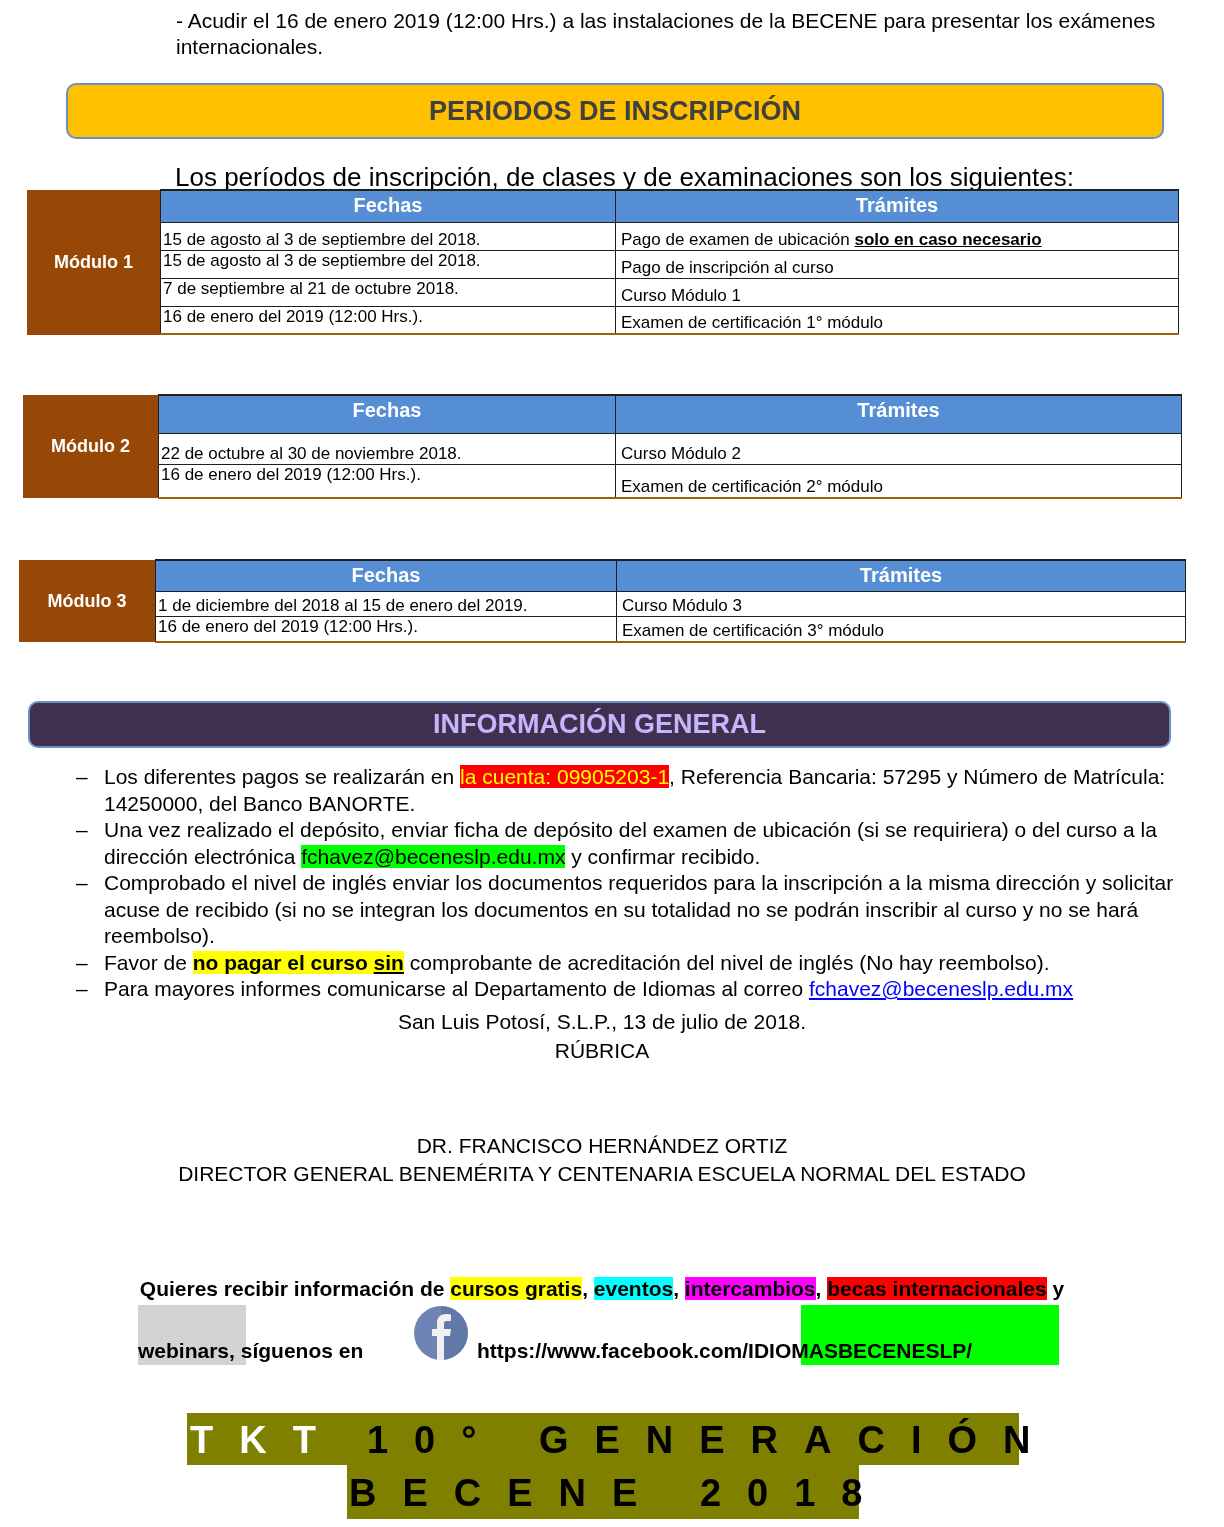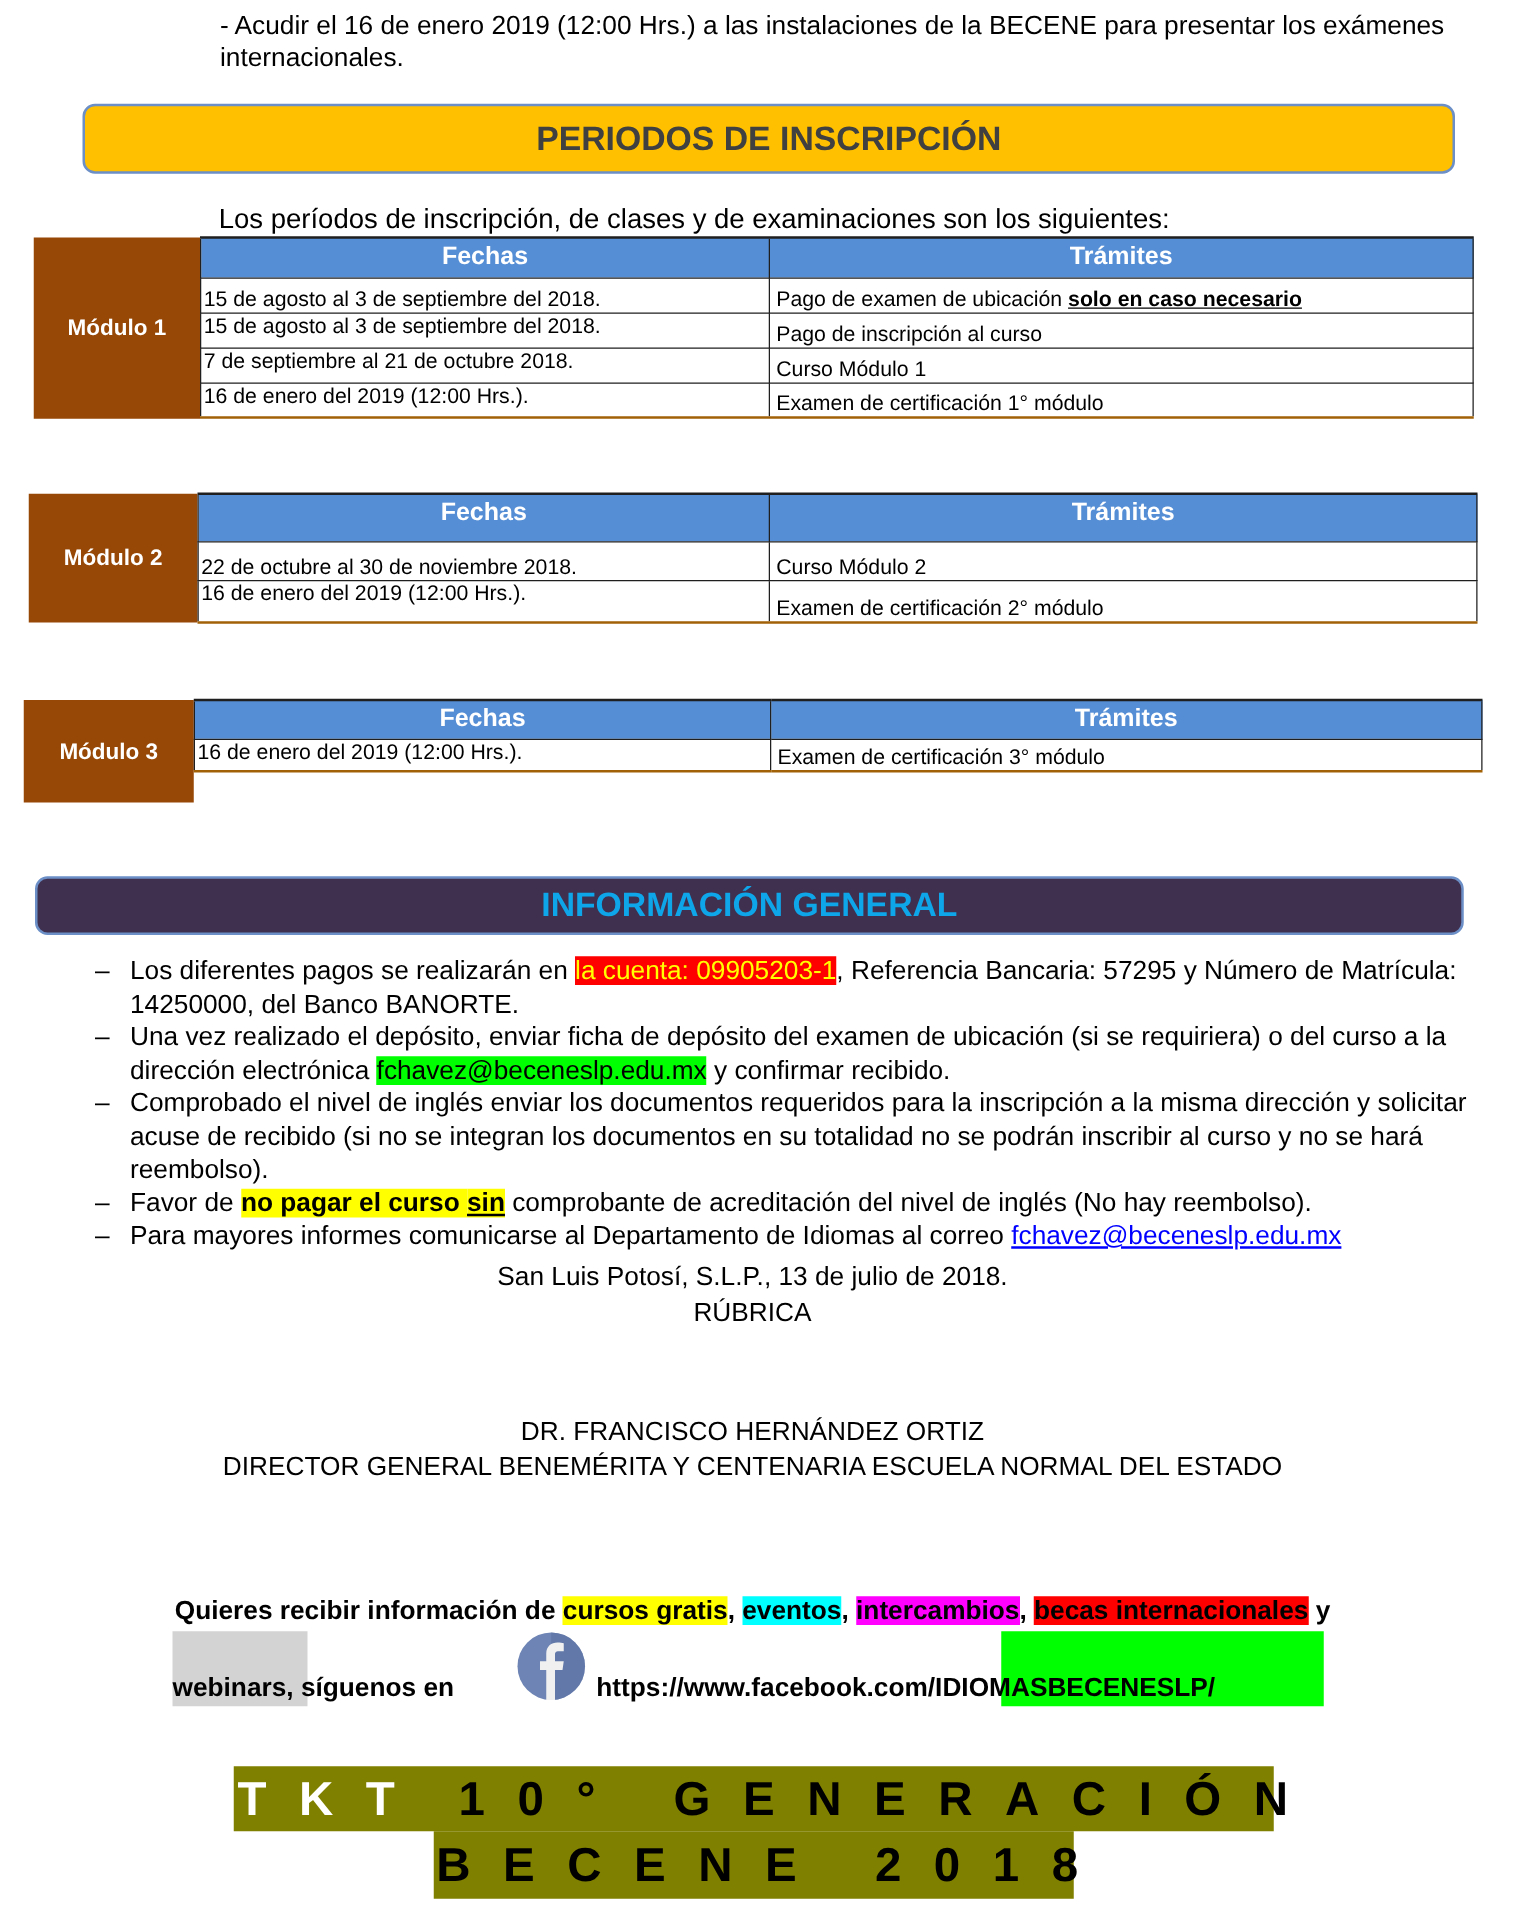--- a/index.html
+++ b/index.html
@@ -7,22 +7,22 @@
     width: 1224px; height: 1527px; position: relative; overflow: hidden;
     font-family: "Liberation Sans", sans-serif; color: #000;
   }
   .abs { position: absolute; }
   .intro { left: 176px; top: 8px; width: 990px; font-size: 21px; line-height: 26px; }
   .banner {
     box-sizing: border-box; border-radius: 10px; border: 2px solid #6b8fc6;
     text-align: center; font-weight: bold; font-size: 27px;
   }
   .banner-yellow { left: 66px; top: 83px; width: 1098px; height: 56px; background: #ffc000; color: #404040; line-height: 52px; }
-  .banner-purple { left: 28px; top: 701px; width: 1143px; height: 47px; background: #40304f; color: #0ea5e9; line-height: 43px; }
-  .periods-intro { left: 175px; top: 162px; font-size: 22px; }
+  .banner-purple { left: 28px; top: 701px; width: 1143px; height: 47px; background: #40304f; color: #c4b5fd; line-height: 43px; }
+  .periods-intro { left: 175px; top: 162px; font-size: 26px; }
 
   .module { position: absolute; }
   .mod-label {
     position: absolute; background: #974806; color: #fff; font-weight: bold; font-size: 18px;
     display: flex; align-items: center; justify-content: center;
   }
   table.mt { position: absolute; border-collapse: collapse; font-size: 17px; }
   table.mt th {
     background: #558ed5; color: #fff; font-weight: bold; font-size: 20px;
     text-align: center; vertical-align: top; padding: 3px 0 0 0;
@@ -115,20 +115,24 @@
 </div>
 
 <div class="module">
   <div class="mod-label" style="left:19px;top:560px;width:136px;height:82px;">Módulo 3</div>
   <table class="mt" style="left:155px;top:559px;width:1031px;">
     <tbody>
         <tr style="height:31px;">
       <th style="width:460px;">Fechas</th>
       <th>Trámites</th>
     </tr>
+    <tr style="height:25px;">
+      <td>1 de diciembre del 2018 al 15 de enero del 2019.</td>
+      <td class="tr">Curso Módulo 3</td>
+    </tr>
     <tr style="height:26px;">
       <td style="vertical-align:top;">16 de enero del 2019 (12:00 Hrs.).</td>
       <td class="tr">Examen de certificación 3° módulo</td>
     </tr>
   </tbody>
     </table>
 </div>
 
 <div class="abs banner banner-purple">INFORMACIÓN GENERAL</div>
 

